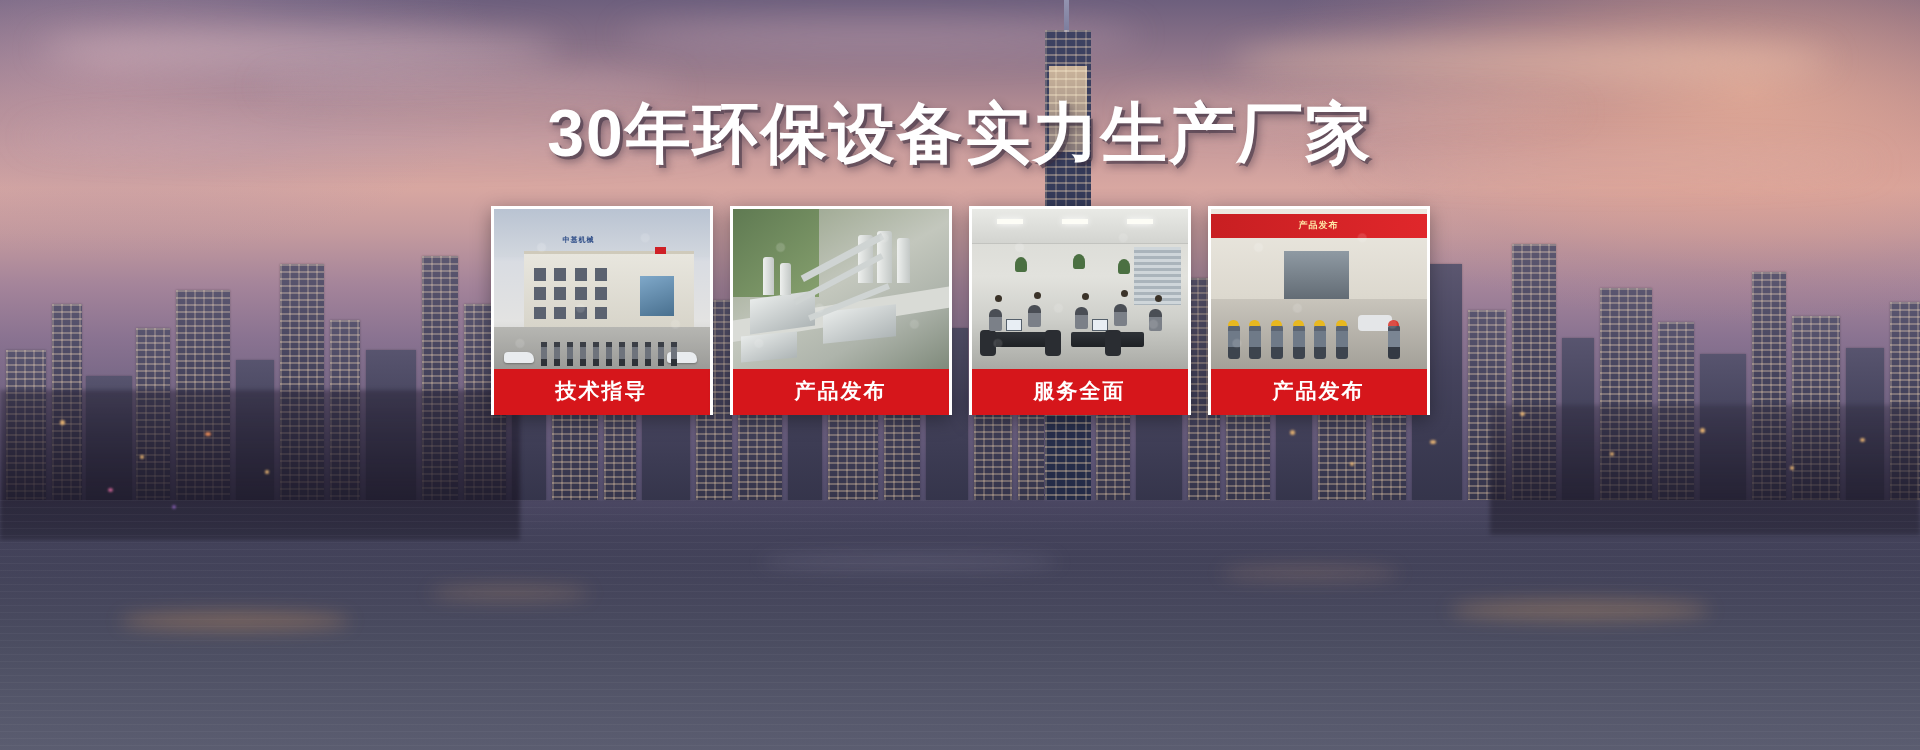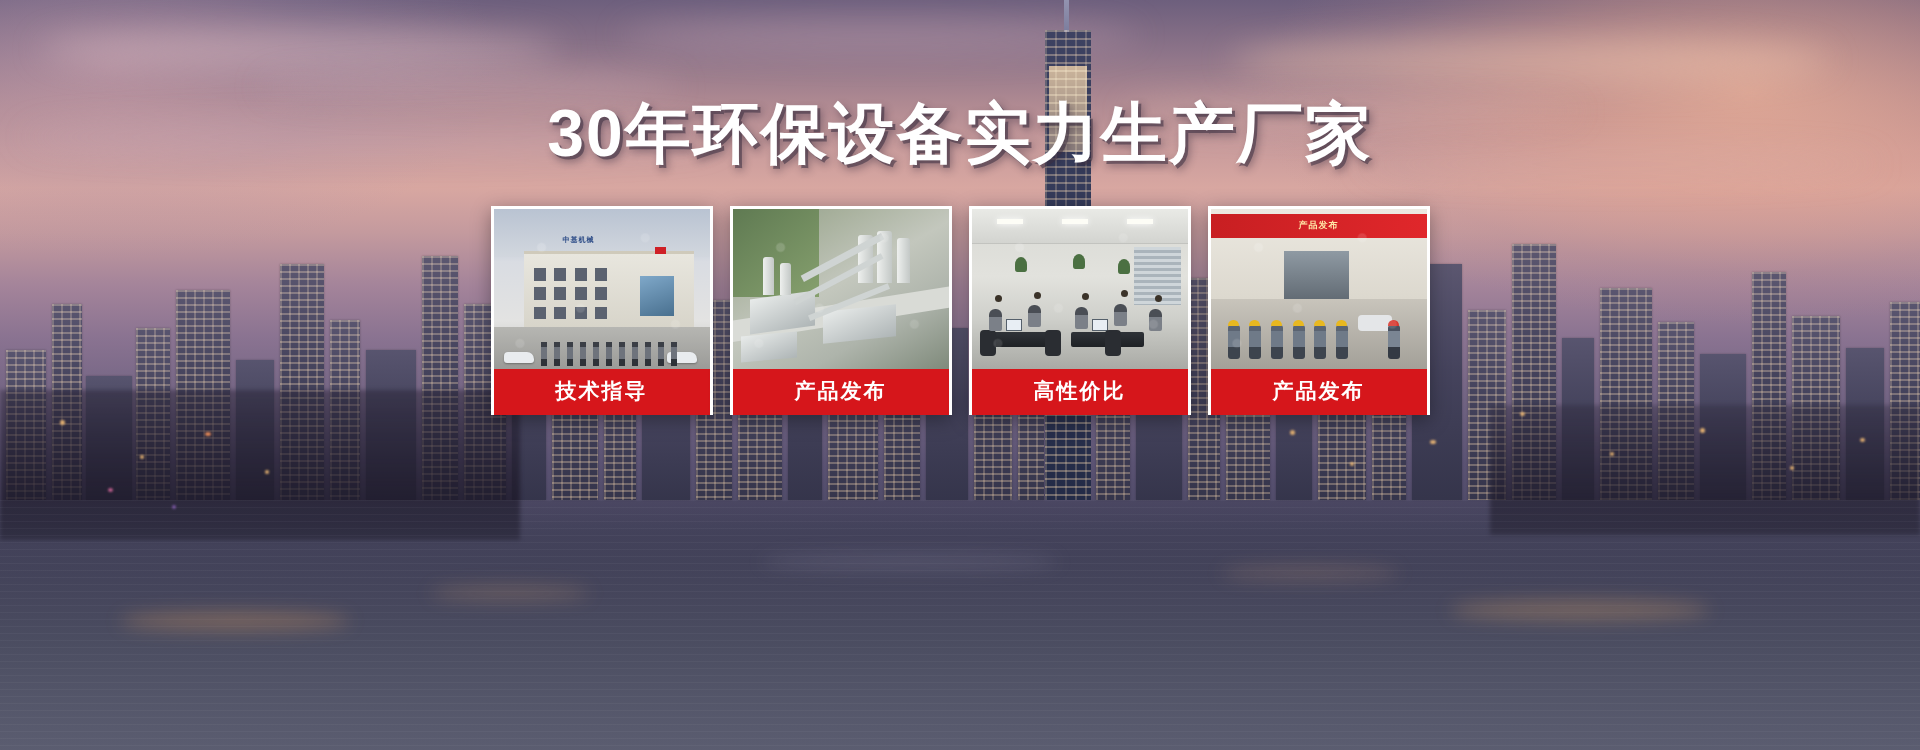--- a/index.html
+++ b/index.html
@@ -468,21 +468,21 @@
             <div class="po-person" style="left:26%; bottom:26%;"></div>
             <div class="po-head" style="left:29%; bottom:44%;"></div>
             <div class="po-person" style="left:48%; bottom:25%;"></div>
             <div class="po-head" style="left:51%; bottom:43%;"></div>
             <div class="po-person" style="left:66%; bottom:27%;"></div>
             <div class="po-head" style="left:69%; bottom:45%;"></div>
             <div class="po-person" style="left:82%; bottom:24%;"></div>
             <div class="po-head" style="left:85%; bottom:42%;"></div>
           </div>
         </div>
-        <div class="card-caption">高性价比</div>
+        <div class="card-caption">服务全面</div>
       </div>
 
       <div class="card">
         <div class="card-photo">
           <div class="ph-shop">
             <div class="ps-wall"></div>
             <div class="ps-banner">产品发布</div>
             <div class="ps-door"></div>
             <div class="ps-floor"></div>
             <div class="ps-truck"></div>

